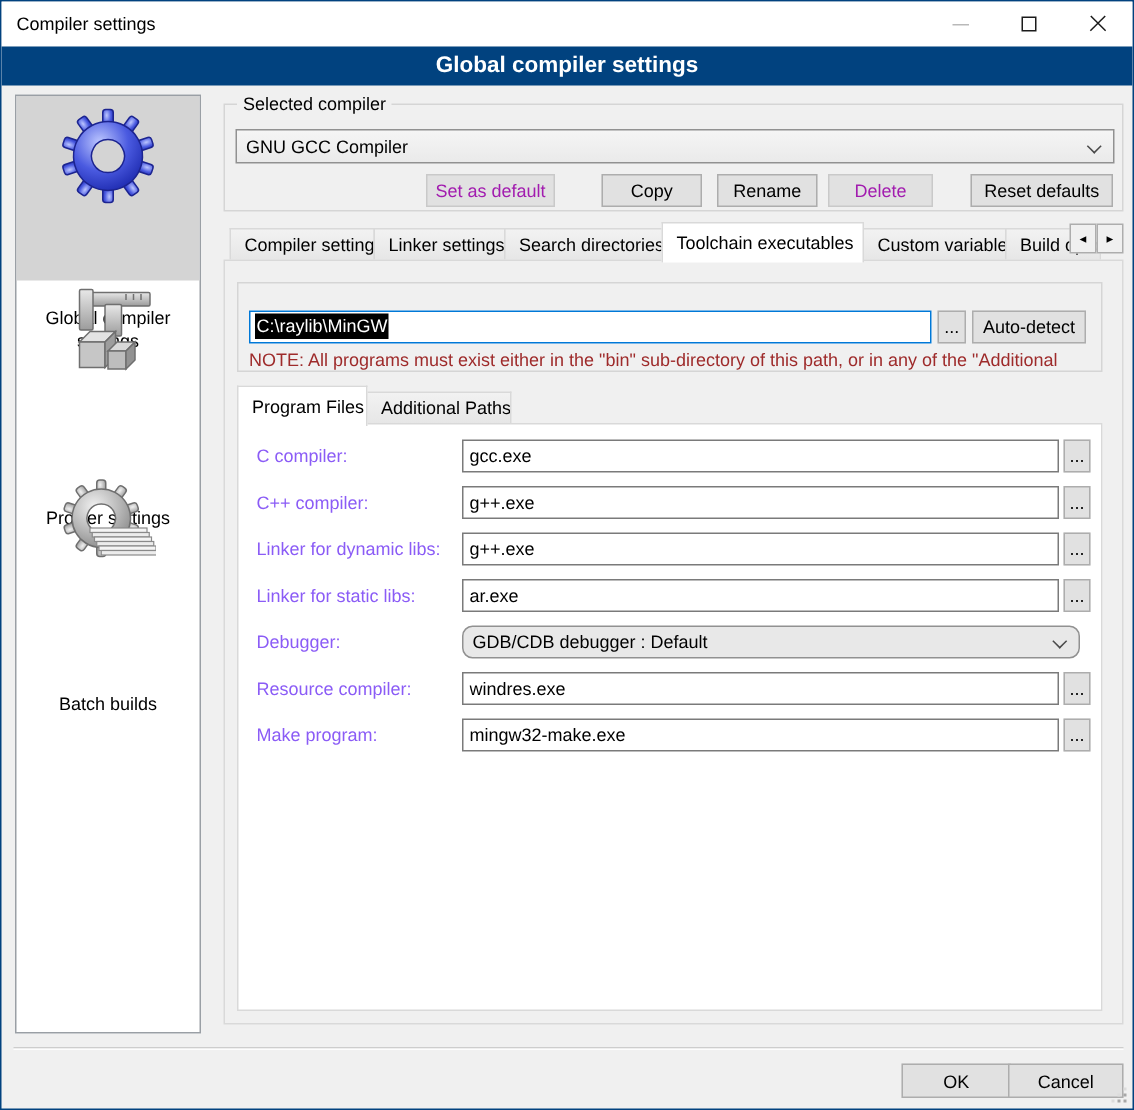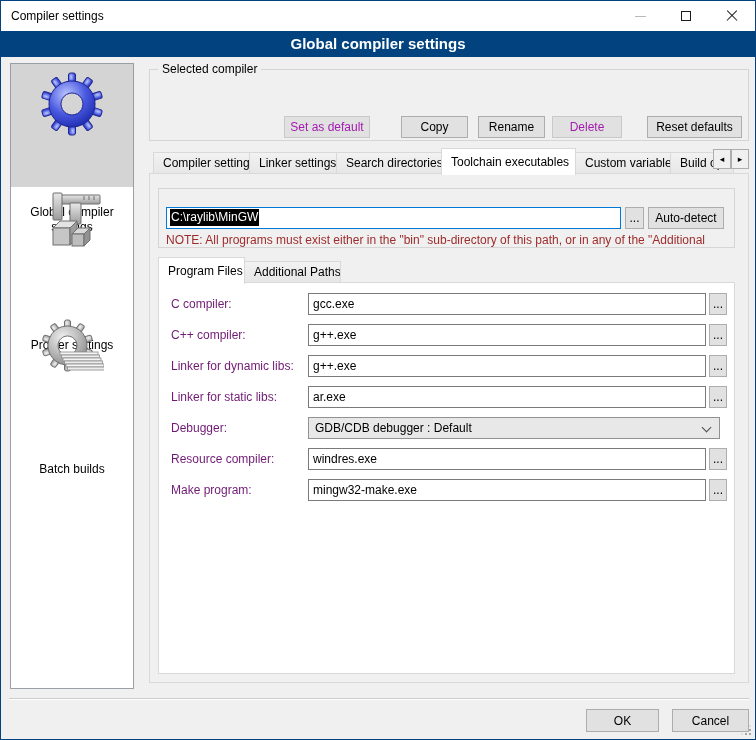--- a/index.html
+++ b/index.html
@@ -44,21 +44,21 @@
   
   .tabbar { position:absolute; display:flex; align-items:flex-end; }
   .tab { height:22px; background:linear-gradient(#f2f2f2,#e6e6e6); border:1px solid #d9d9d9; border-bottom:none;
          font-size:12px; line-height:21px; padding:0 9px; margin-right:-1px; white-space:nowrap; overflow:hidden; }
   .tab.active { height:27px; background:#fff; line-height:26px; margin-bottom:-1px; z-index:3; position:relative; }
   .tabpage { position:absolute; border:1px solid #d9d9d9; background:#f0f0f0; }
   .tabpage.white { background:#fff; }
   .tscroll { position:absolute; width:18px; height:20px; background:#f0f0f0; border:1px solid #adadad;
              font-size:9px; color:#000; display:flex; align-items:center; justify-content:center; z-index:4; }
   
-  .frow-label { position:absolute; left:12px; font-size:12px; color:#701a75; }
+  .frow-label { position:absolute; left:12px; font-size:12px; color:#8b5cf6; }
   .note { position:absolute; font-size:12px; color:#9e2b2b; white-space:nowrap; overflow:hidden; }
   .selinput { position:absolute; background:#fff; border:1px solid #0078d7; font-size:12px;
               padding:2px 3px; overflow:hidden; white-space:nowrap; }
   .selinput .sel { background:#000000; color:#fff; padding:1px 1px 2px 1px; }
   
   .sepline { position:absolute; left:8px; top:697px; width:740px; height:2px;
              border-top:1px solid #cdcdcd; border-bottom:1px solid #fdfdfd; }
   .grip { position:absolute; right:4px; bottom:4px; width:2px; height:2px; background:#a7a7a7;
           box-shadow:-4px 0 #a7a7a7, 0 -4px #a7a7a7, -8px 0 #dcdcdc, 0 -8px #dcdcdc, -4px -4px #dcdcdc; }
 </style>
@@ -162,20 +162,24 @@
         <rect x="24.5" y="43" width="38" height="3" fill="#ececec"></rect>
         <rect x="26" y="46" width="38" height="3" fill="#f4f4f4"></rect>
         <rect x="27.5" y="49" width="38" height="3" fill="#ececec"></rect>
       </g>
     </svg>
     <div class="side-label" style="top:398px">Batch builds</div>
   </div>
 
   <div class="groupbox" style="left:148px; top:68px; width:600px; height:72px;">
     <span class="legend">Selected compiler</span>
+    <div class="combo" style="left:7px; top:16px; width:586px; height:23px;">
+      <span>GNU GCC Compiler</span>
+      <span class="chev"></span>
+    </div>
     <div class="btn disabled" style="left:134px; top:46px; width:86px; height:22px;">Set as default</div>
     <div class="btn" style="left:251px; top:46px; width:67px; height:22px;">Copy</div>
     <div class="btn" style="left:328px; top:46px; width:67px; height:22px;">Rename</div>
     <div class="btn disabled" style="left:402px; top:46px; width:70px; height:22px;">Delete</div>
     <div class="btn" style="left:497px; top:46px; width:95px; height:22px;">Reset defaults</div>
   </div>
 
   <div class="tabbar" style="left:148px; top:146px; width:600px; height:27px;">
     <div class="tab" style="margin-left:4px; width:97px;">Compiler settings</div>
     <div class="tab" style="width:88px;">Linker settings</div>
@@ -218,33 +222,33 @@
 
       <div class="frow-label" style="top:76px;">Linker for dynamic libs:</div>
       <input class="tinput" style="left: 149px; top: 72px; width: 398px; height: 22px;" readonly="" value="g++.exe">
       <div class="btn" style="left:550px; top:72px; width:18px; height:22px;">...</div>
 
       <div class="frow-label" style="top:107px;">Linker for static libs:</div>
       <input class="tinput" style="left: 149px; top: 103px; width: 398px; height: 22px;" readonly="" value="ar.exe">
       <div class="btn" style="left:550px; top:103px; width:18px; height:22px;">...</div>
 
       <div class="frow-label" style="top:138px;">Debugger:</div>
-      <div class="combo" style="left:149px; top:134px; width:412px; height:22px; background:#e8e8e8;">
+      <div class="combo" style="left:149px; top:134px; width:412px; height:22px; background:#e8e8e8;border-radius:7px;">
         <span>GDB/CDB debugger : Default</span>
         <span class="chev" style="top:6px;"></span>
       </div>
 
       <div class="frow-label" style="top:169px;">Resource compiler:</div>
       <input class="tinput" style="left: 149px; top: 165px; width: 398px; height: 22px;" readonly="" value="windres.exe">
       <div class="btn" style="left:550px; top:165px; width:18px; height:22px;">...</div>
 
       <div class="frow-label" style="top:200px;">Make program:</div>
       <input class="tinput" style="left: 149px; top: 196px; width: 398px; height: 22px;" readonly="" value="mingw32-make.exe">
       <div class="btn" style="left:550px; top:196px; width:18px; height:22px;">...</div>
     </div>
   </div>
 
   <div class="sepline"></div>
-  <div class="btn" style="left:585px; top:708px; width:73px; height:23px;">OK</div>
+  <div class="btn" style="left:600px; top:708px; width:73px; height:23px;">OK</div>
   <div class="btn" style="left:671px; top:708px; width:77px; height:23px;">Cancel</div>
   <div class="grip"></div>
 
 </div>
 
 </body></html>

